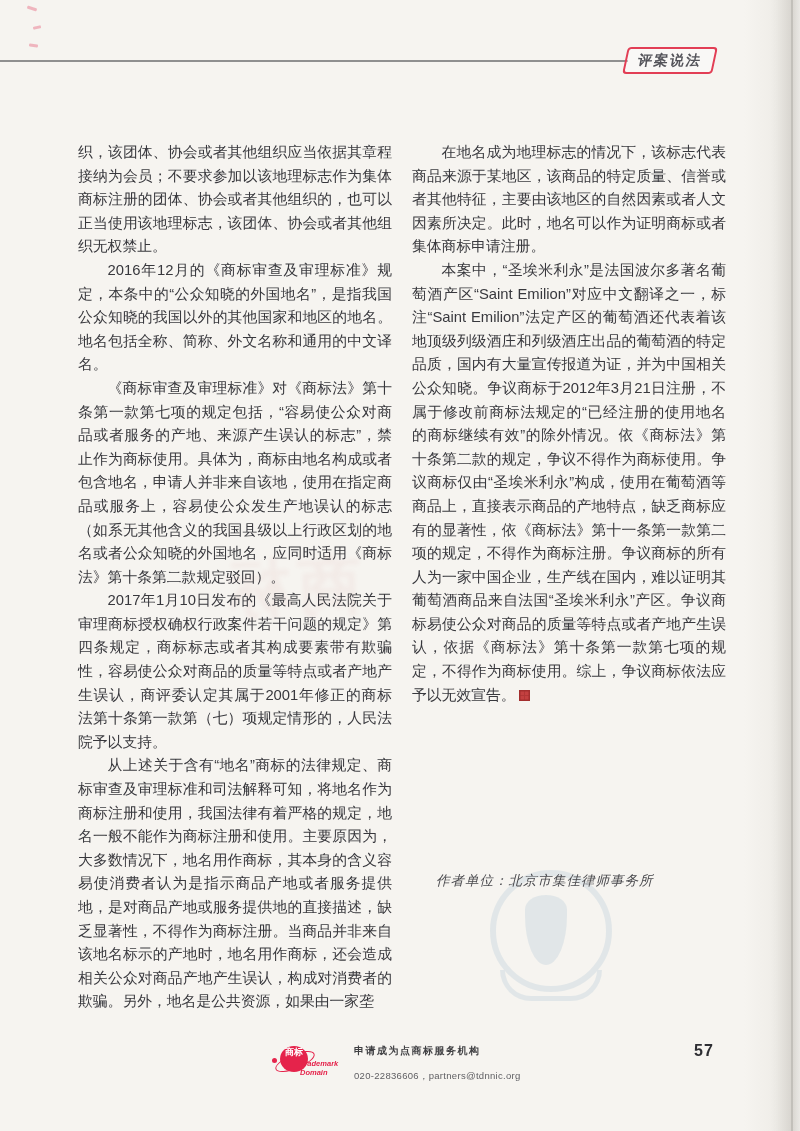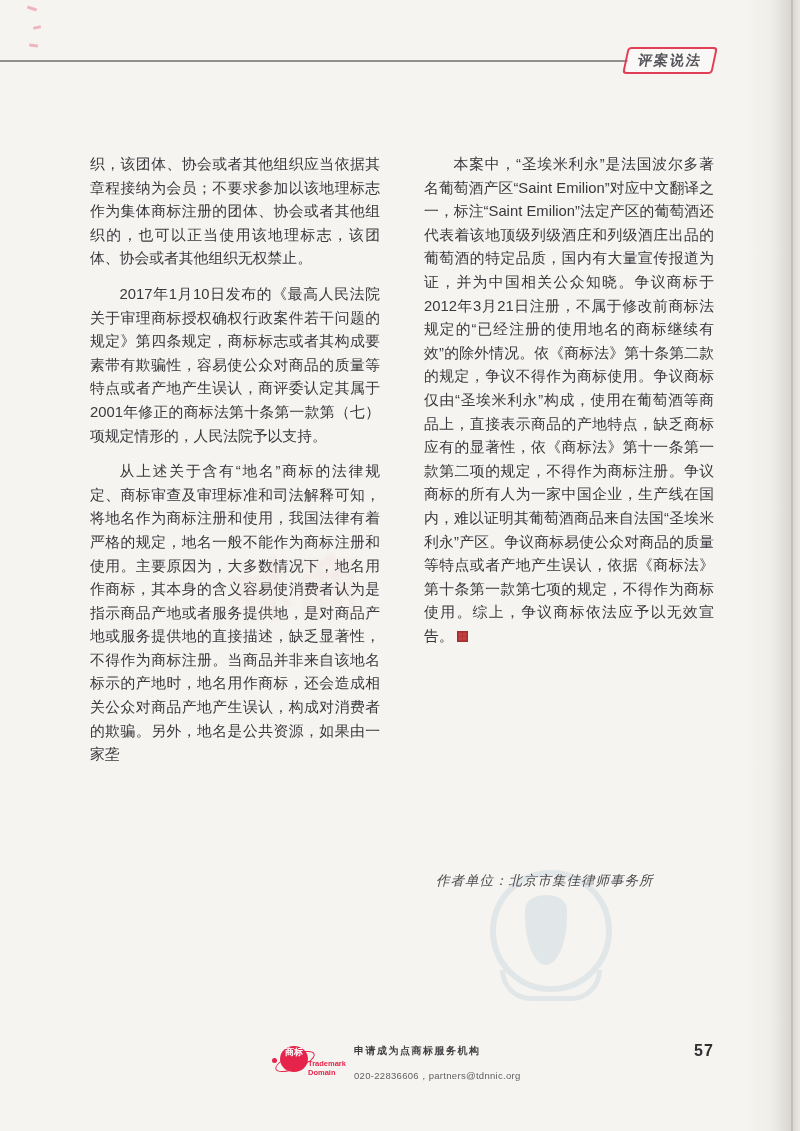--- a/index.html
+++ b/index.html
@@ -25,21 +25,21 @@
   
   .mark{position:absolute;background:rgba(233,130,150,0.55);border-radius:1px;}
   .mark.m1{left:27px;top:7px;width:10px;height:3px;transform:rotate(18deg);}
   .mark.m2{left:33px;top:26px;width:8px;height:3px;transform:rotate(-12deg);}
   .mark.m3{left:29px;top:44px;width:9px;height:3px;transform:rotate(8deg);}
   
   .col{position:absolute;top:141px;width:314px;color:#38383d;
        font-size:14.8px;line-height:23.6px;text-align:justify;text-justify:inter-ideograph;}
   .col-left{left:78px;}
   .col-right{left:412px;}
-  .col p{margin:12px;}
+  .col p{margin:0;}
   .col p.indent{text-indent:2em;}
   
   .seal{
     display:inline-block;width:11px;height:11px;margin-left:3px;vertical-align:-1px;
     background:
       linear-gradient(#b23636,#b23636) 5px 0/1px 11px no-repeat,
       linear-gradient(#b23636,#b23636) 0 5px/11px 1px no-repeat,
       #c34040;
     box-shadow:inset 0 0 0 1.5px #a32e2e;
   }
@@ -79,21 +79,21 @@
   .logo-ball{
     position:absolute;left:8px;top:2px;width:28px;height:26px;border-radius:50%;
     background:#e5234b;display:flex;align-items:flex-start;justify-content:center;
   }
   .logo-ball span{color:#fff;font-size:9px;font-weight:700;letter-spacing:0;}
   .logo-orbit{
     position:absolute;left:2px;top:10px;width:40px;height:13px;border:1.5px solid #e5234b;
     border-radius:50%;transform:rotate(-22deg);
   }
   .logo-en{
-    position:absolute;left:36px;top:16px;color:#e5234b;font-size:7.5px;
+    position:absolute;left:28px;top:16px;color:#e5234b;font-size:7.5px;font-style:italic;
     font-weight:700;line-height:8.5px;white-space:nowrap;
   }
   .footer-text{margin-left:4px;}
   .slogan{font-size:10px;font-weight:700;color:#3f3f42;letter-spacing:1.5px;}
   .contact{font-size:9.5px;color:#5e5e62;margin-top:12px;letter-spacing:0.3px;}
   .page-number{
     position:absolute;left:694px;top:1042px;font-size:16px;font-weight:700;
     color:#2e2e33;letter-spacing:1px;
   }
   
@@ -118,24 +118,27 @@
   <div class="ghost">商标</div>
 
   <div class="watermark">
     <span class="wm-circle wm-c1"></span>
     <span class="wm-shield"></span>
     <span class="wm-leaf"></span>
   </div>
 
   <div class="col col-left">
       <p class="">织，该团体、协会或者其他组织应当依据其章程接纳为会员；不要求参加以该地理标志作为集体商标注册的团体、协会或者其他组织的，也可以正当使用该地理标志，该团体、协会或者其他组织无权禁止。</p>
+      <p class="indent">2016年12月的《商标审查及审理标准》规定，本条中的“公众知晓的外国地名”，是指我国公众知晓的我国以外的其他国家和地区的地名。地名包括全称、简称、外文名称和通用的中文译名。</p>
+      <p class="indent">《商标审查及审理标准》对《商标法》第十条第一款第七项的规定包括，“容易使公众对商品或者服务的产地、来源产生误认的标志”，禁止作为商标使用。具体为，商标由地名构成或者包含地名，申请人并非来自该地，使用在指定商品或服务上，容易使公众发生产地误认的标志（如系无其他含义的我国县级以上行政区划的地名或者公众知晓的外国地名，应同时适用《商标法》第十条第二款规定驳回）。</p>
       <p class="indent">2017年1月10日发布的《最高人民法院关于审理商标授权确权行政案件若干问题的规定》第四条规定，商标标志或者其构成要素带有欺骗性，容易使公众对商品的质量等特点或者产地产生误认，商评委认定其属于2001年修正的商标法第十条第一款第（七）项规定情形的，人民法院予以支持。</p>
       <p class="indent">从上述关于含有“地名”商标的法律规定、商标审查及审理标准和司法解释可知，将地名作为商标注册和使用，我国法律有着严格的规定，地名一般不能作为商标注册和使用。主要原因为，大多数情况下，地名用作商标，其本身的含义容易使消费者认为是指示商品产地或者服务提供地，是对商品产地或服务提供地的直接描述，缺乏显著性，不得作为商标注册。当商品并非来自该地名标示的产地时，地名用作商标，还会造成相关公众对商品产地产生误认，构成对消费者的欺骗。另外，地名是公共资源，如果由一家垄</p>
     </div>
   <div class="col col-right">
+      <p class="indent">在地名成为地理标志的情况下，该标志代表商品来源于某地区，该商品的特定质量、信誉或者其他特征，主要由该地区的自然因素或者人文因素所决定。此时，地名可以作为证明商标或者集体商标申请注册。</p>
       <p class="indent">本案中，“圣埃米利永”是法国波尔多著名葡萄酒产区“Saint Emilion”对应中文翻译之一，标注“Saint Emilion”法定产区的葡萄酒还代表着该地顶级列级酒庄和列级酒庄出品的葡萄酒的特定品质，国内有大量宣传报道为证，并为中国相关公众知晓。争议商标于2012年3月21日注册，不属于修改前商标法规定的“已经注册的使用地名的商标继续有效”的除外情况。依《商标法》第十条第二款的规定，争议不得作为商标使用。争议商标仅由“圣埃米利永”构成，使用在葡萄酒等商品上，直接表示商品的产地特点，缺乏商标应有的显著性，依《商标法》第十一条第一款第二项的规定，不得作为商标注册。争议商标的所有人为一家中国企业，生产线在国内，难以证明其葡萄酒商品来自法国“圣埃米利永”产区。争议商标易使公众对商品的质量等特点或者产地产生误认，依据《商标法》第十条第一款第七项的规定，不得作为商标使用。综上，争议商标依法应予以无效宣告。<span class="seal"></span></p>
     </div>
 
   <div class="author">作者单位：北京市集佳律师事务所</div>
 
 
   <div class="footer">
     <div class="logo">
       <span class="logo-dot"></span>
       <span class="logo-orbit"></span>

